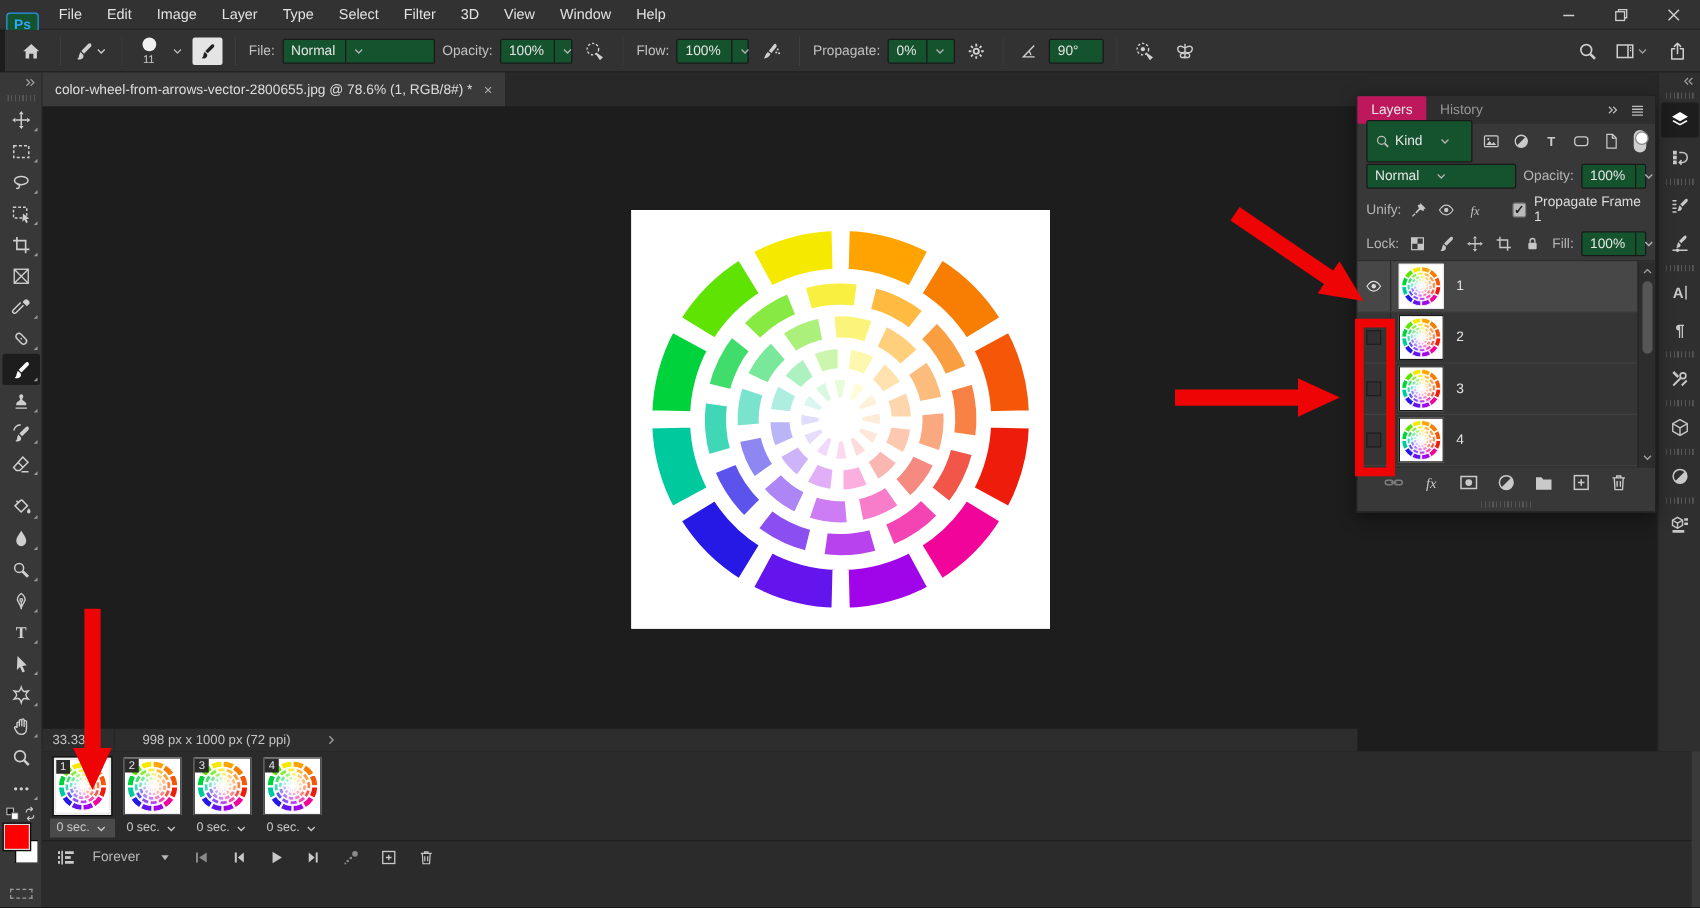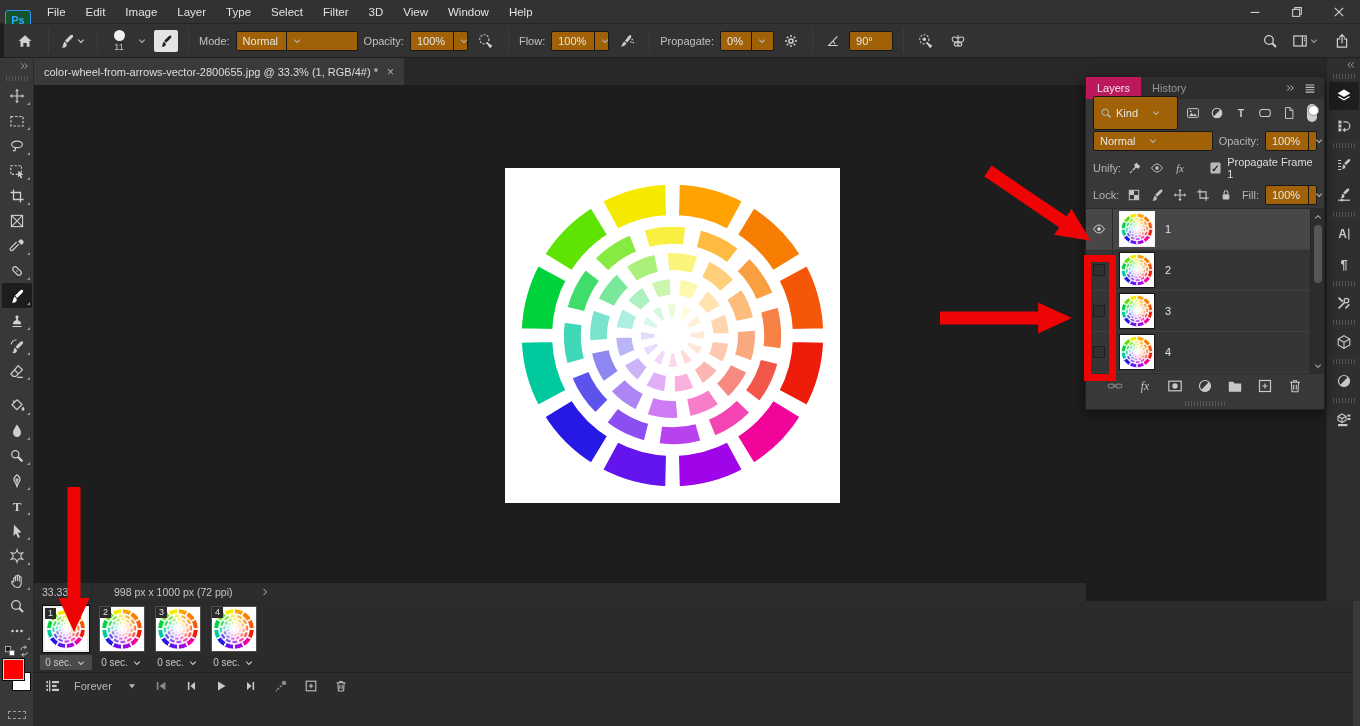--- a/index.html
+++ b/index.html
@@ -13,21 +13,21 @@
   #menubar{left:0;top:0;width:1360px;height:24px;background:#323232;display:flex;align-items:center;border-bottom:1px solid #262626}
   #pslogo{width:26px;height:20px;margin:16px 6px 0 5px;border:1px solid #2d96f0;border-radius:3px;background:#14532d;
           color:#31a8ff;font-weight:bold;font-size:11px;display:flex;align-items:center;justify-content:center}
   .menu-item{padding:0 10px;height:24px;display:flex;align-items:center;color:#e2e2e2;font-size:11.5px;cursor:default}
   #winctl{margin-left:auto;display:flex;height:24px}
   .winbtn{width:42px;height:24px;display:flex;align-items:center;justify-content:center;color:#cfcfcf}
   
   #optionsbar{left:4px;top:24px;width:1360px;height:34px;background:#323232;display:flex;align-items:center;border-bottom:1px solid #1f1f1f;gap:6px;padding-left:8px}
   .sep{width:1px;height:24px;background:#272727;border-right:1px solid #3d3d3d;margin:0 4px}
   .opt-label{color:#c2c2c2;font-size:11px;white-space:nowrap}
-  .fld{display:inline-flex;align-items:center;background:#a16207;border:1px solid #191919;border-radius:2px;height:20px;color:#e6e6e6;padding:0 6px;font-size:11px;white-space:nowrap}
+  .fld{display:inline-flex;align-items:center;background:#14532d;border:1px solid #191919;border-radius:2px;height:20px;color:#e6e6e6;padding:0 6px;font-size:11px;white-space:nowrap}
   .fld .chev{margin-left:8px;border-left:1px solid #191919;padding-left:4px;height:100%;display:flex;align-items:center;color:#b5b5b5}
   .chip{display:flex;align-items:center;justify-content:center;color:#d0d0d0}
   .brush-preview{display:flex;flex-direction:column;align-items:center;line-height:9px;color:#dcdcdc;width:22px}
   .brush-preview .dot{width:11px;height:11px;border-radius:50%;background:#f0f0f0;margin-bottom:2px}
   .brush-preview .num{font-size:9px;color:#c9c9c9}
   #opt-right{margin-left:auto;display:flex;align-items:center;gap:14px;padding-right:14px;color:#d0d0d0}
   
   #tooldock{left:0;top:58px;width:34px;height:668px;background:#383838;border-right:1px solid #2a2a2a;display:flex;flex-direction:column;align-items:center}
   #tooldock .dockhead{width:34px;height:16px;display:flex;align-items:center;justify-content:flex-end;padding-right:4px;color:#9f9f9f}
   .grip{width:22px;height:5px;background:repeating-linear-gradient(90deg,#565656 0 1px,transparent 1px 3px);margin:2px 0}
@@ -484,21 +484,21 @@
     </div>
     <svg class="ic ic12" style="color:#b5b5b5">
         <use href="#i-chevdown"></use>
       </svg>
     <div class="chip" style="width:24px;height:22px;background:#e4e4e4;border-radius:2px;color:#222">
       <svg class="ic ic14">
           <use href="#i-brush"></use>
         </svg>
     </div>
     <div class="sep"></div>
-    <span class="opt-label">Mode:</span>
+    <span class="opt-label">File:</span>
     <div class="fld" style="width:122px">
       <span>Normal</span>
       <span class="chev">
           <svg class="ic ic12">
             <use href="#i-chevdown"></use>
           </svg>
         </span>
     </div>
     <span class="opt-label">Opacity:</span>
     <div class="fld" style="width:58px">
@@ -714,21 +714,21 @@
     </div>
     <div id="swatches">
       <div id="bgsw" style="background: rgb(255, 255, 255);"></div>
       <div id="fgsw" style="background: rgb(255, 0, 0);"></div>
     </div>
     <div id="qmask"></div>
   </div>
 
   <div id="tabbar" class="abs">
     <div id="doctab">
-      <span>color-wheel-from-arrows-vector-2800655.jpg @ 33.3% (1, RGB/4#) *</span>
+      <span>color-wheel-from-arrows-vector-2800655.jpg @ 78.6% (1, RGB/8#) *</span>
       <span class="x">×</span>
     </div>
   </div>
 
   <div id="pasteboard" class="abs"></div>
   <div id="canvas" class="abs">
     <svg viewBox="0 0 100 100">
         <rect width="100" height="100" fill="#ffffff"></rect>
         <path d="M52.96 40.32A10.12 10.12 0 0 1 56.64 42.36L53.02 46.53A4.6000000000000005 4.6000000000000005 0 0 0 51.34 45.60Z" fill="rgb(254,252,217)" stroke="#fff" stroke-width="1.4" stroke-linejoin="round"></path>
         <path d="M51.83 32.62A17.48 17.48 0 0 1 58.74 34.86L55.75 40.04A11.5 11.5 0 0 0 51.20 38.56Z" fill="rgb(252,248,173)" stroke="#fff" stroke-width="1.4" stroke-linejoin="round"></path>

